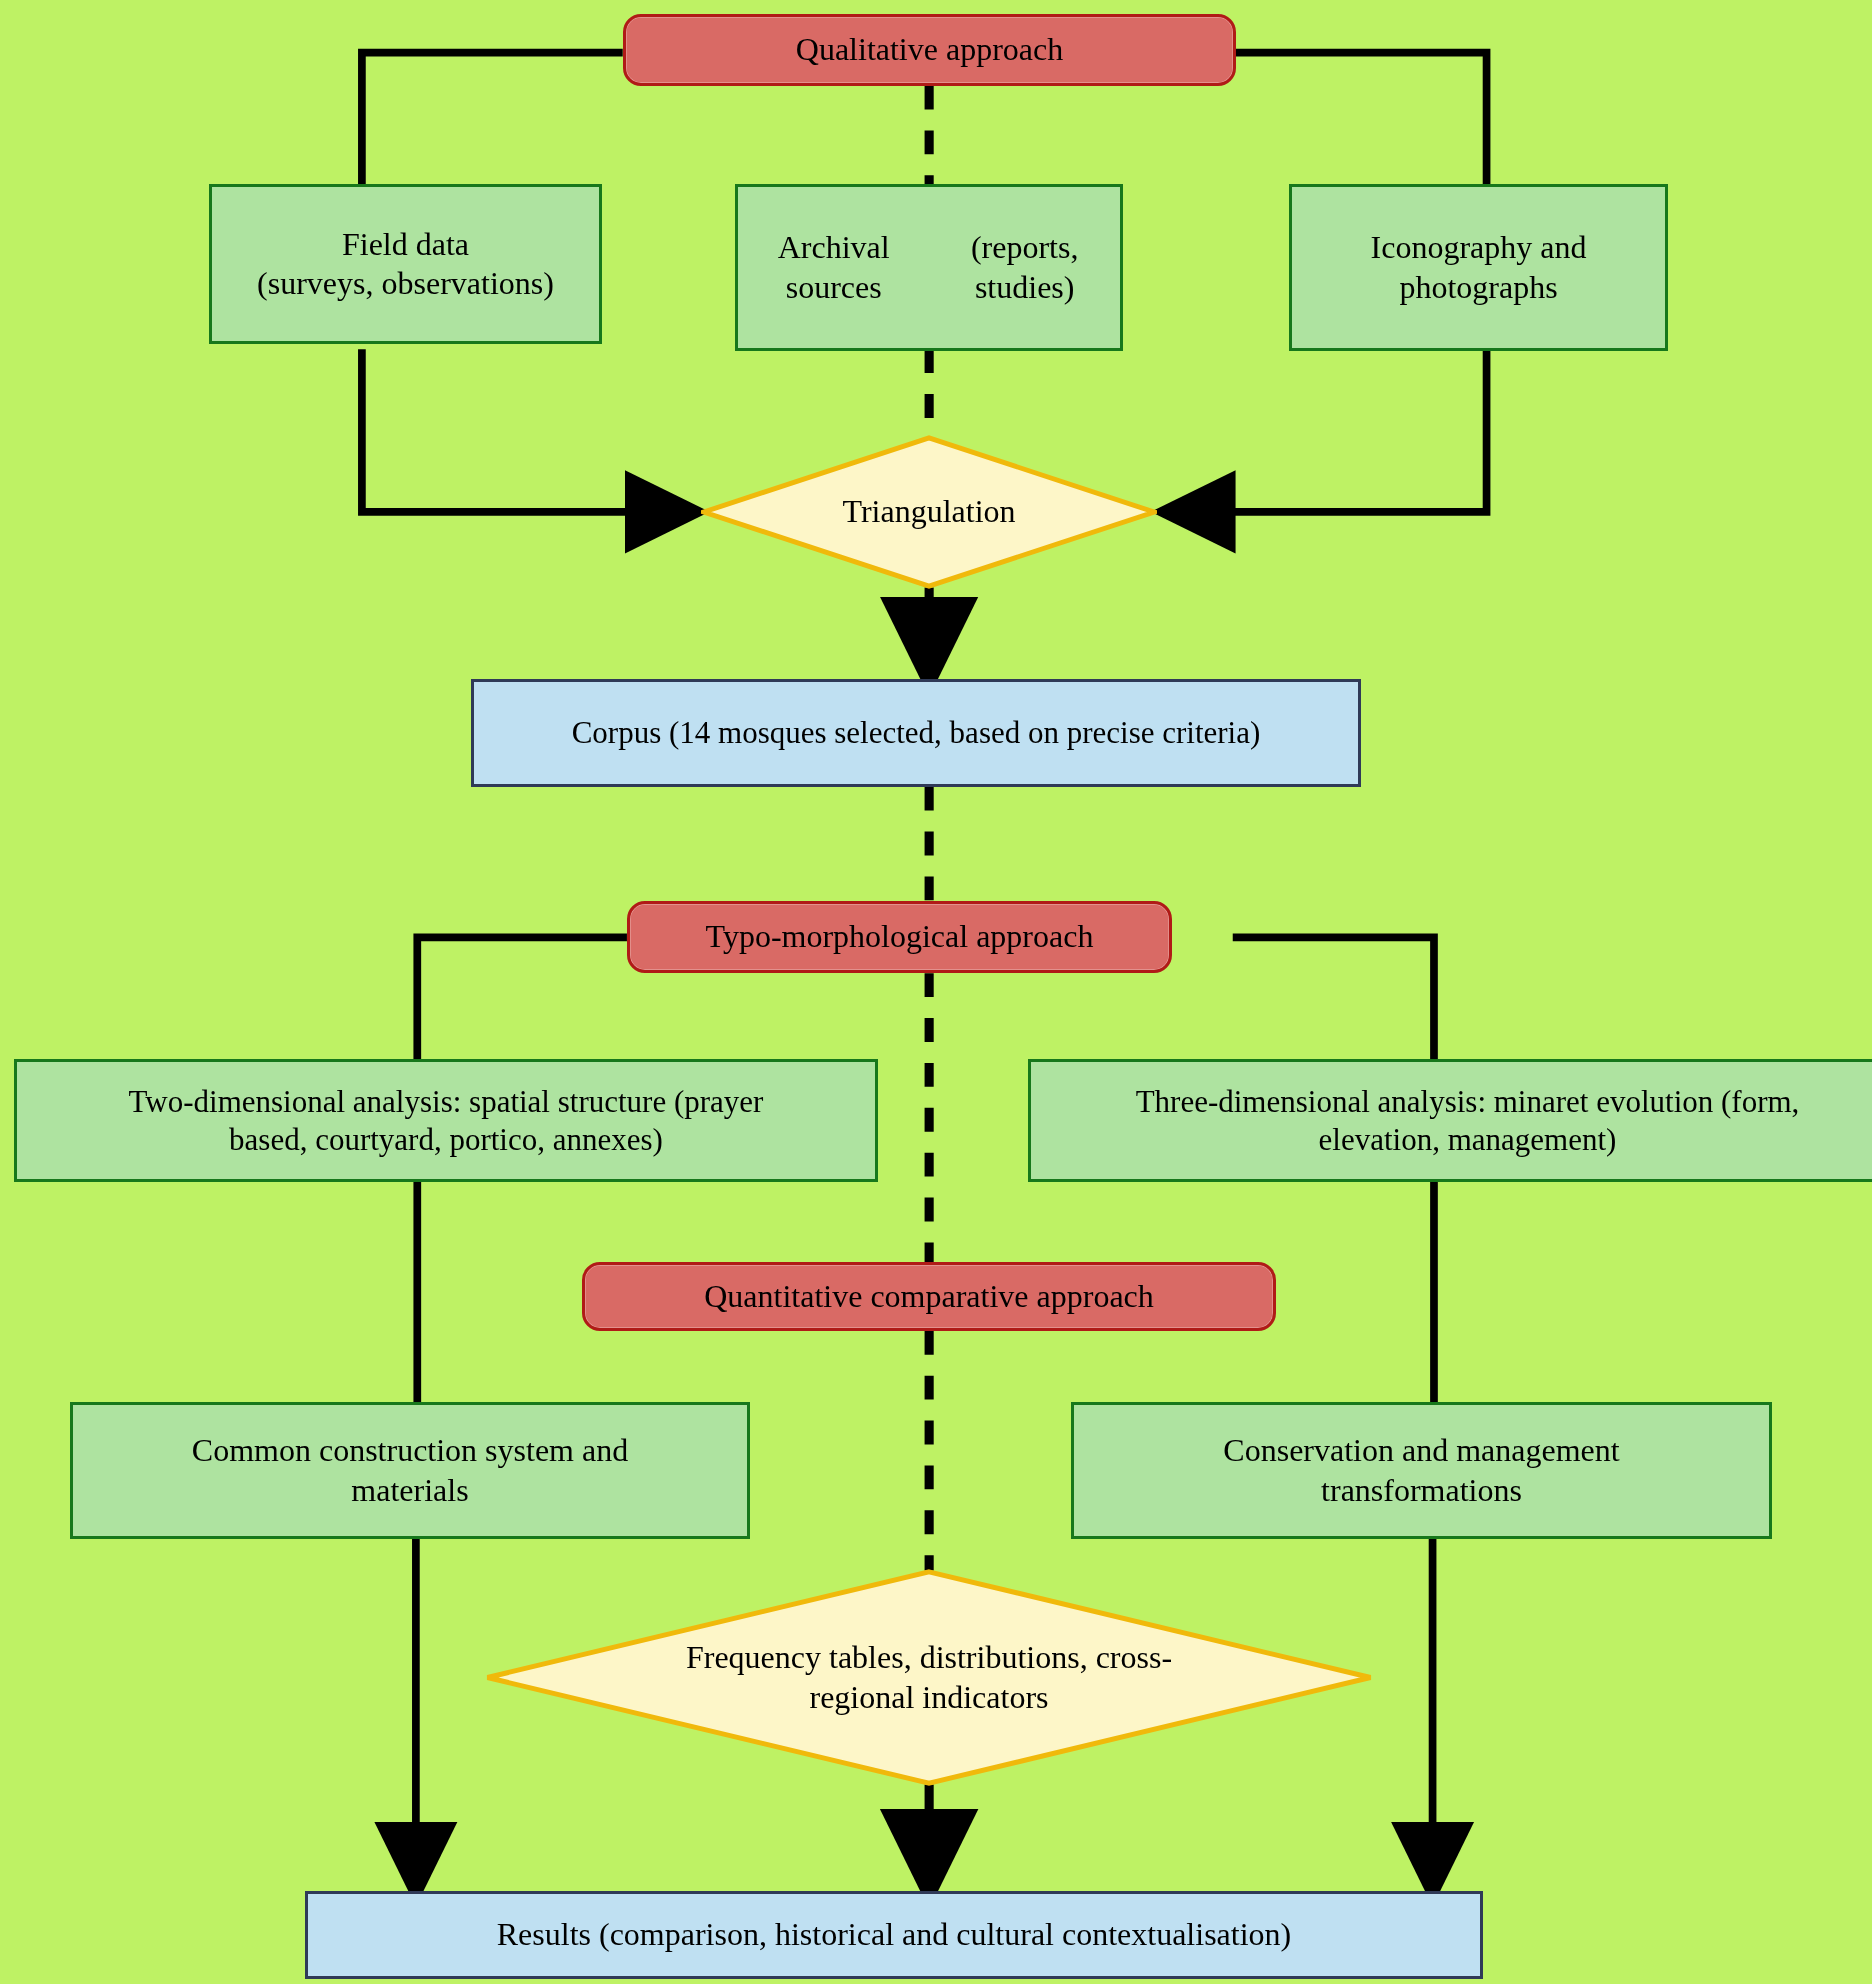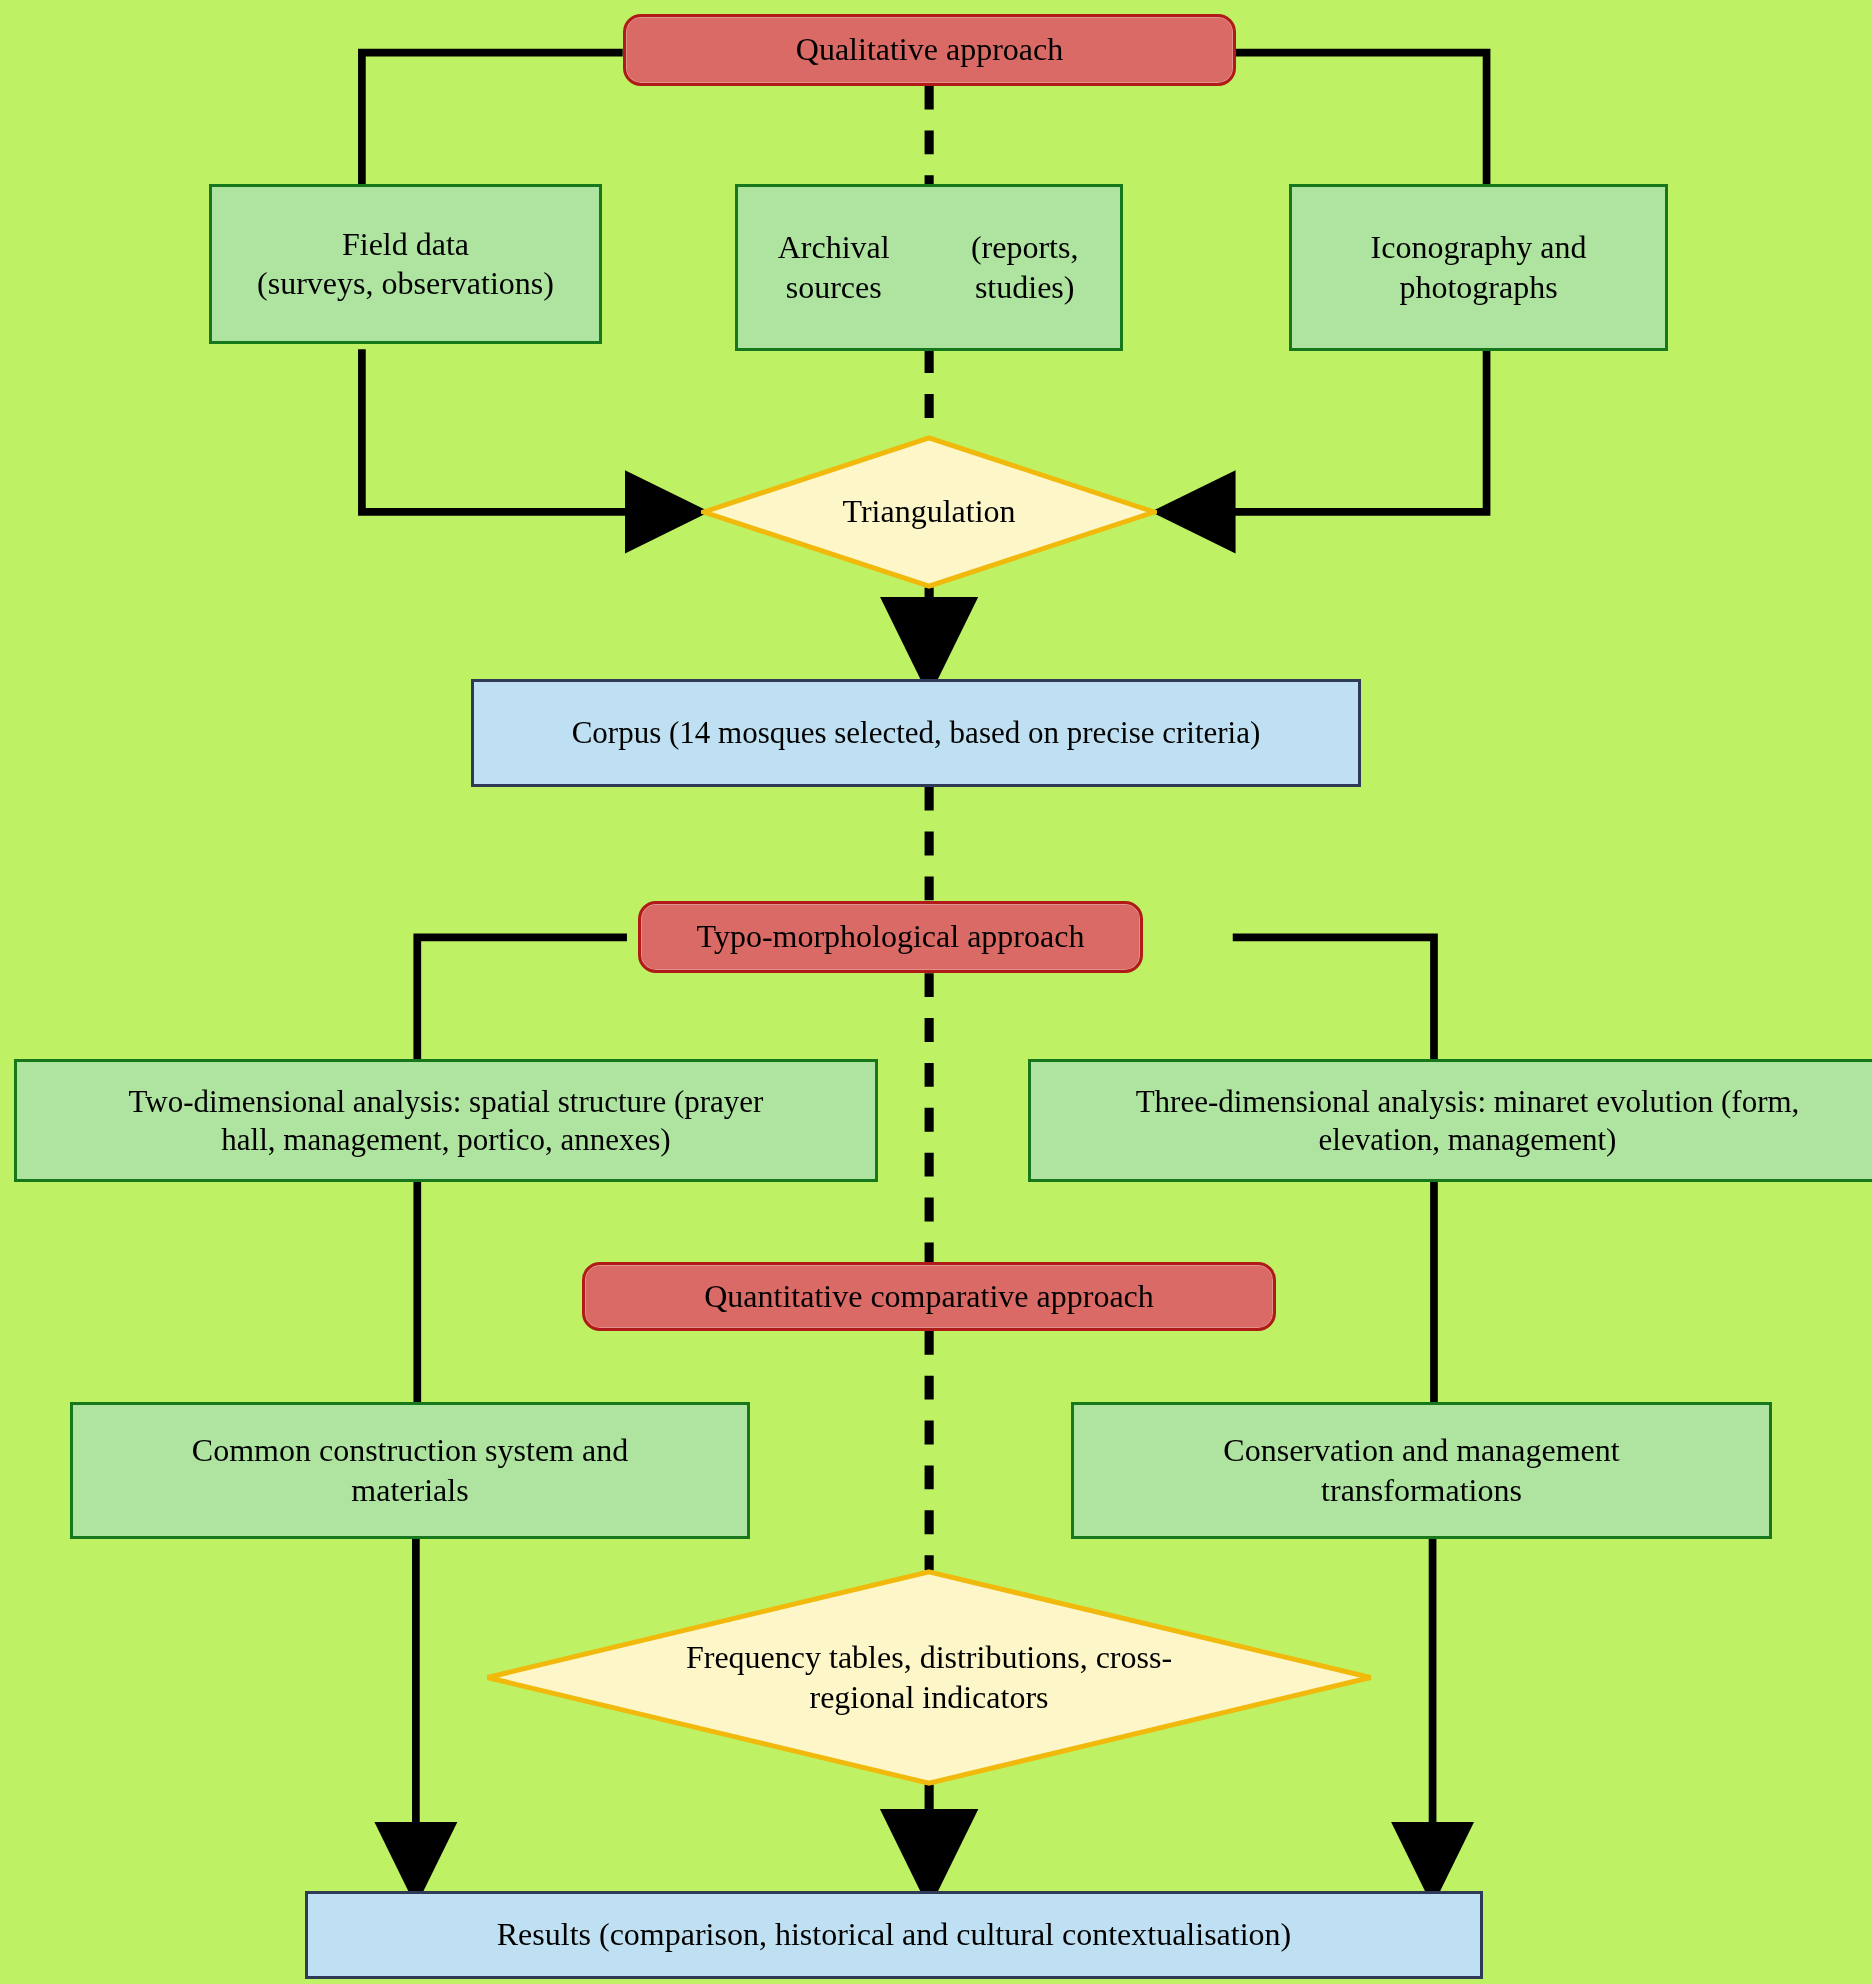--- a/index.html
+++ b/index.html
@@ -90,27 +90,27 @@
     <svg class="dshape" viewBox="0 0 650 220" preserveAspectRatio="none">
       <polygon points="325,4 646,110 325,216 4,110" fill="#fdf6c8" stroke="#f0b90b" stroke-width="7"></polygon>
     </svg>
     <span class="dtxt">Triangulation</span>
   </div>
 
   <div class="node n-blue fs44" style="left:471px;top:679px;width:890px;height:108px;">
     <span>Corpus (14 mosques selected, based on precise criteria)</span>
   </div>
 
-  <div class="node n-red fs46" style="left:627px;top:901px;width:505px;height:72px;margin-left:11px;">
+  <div class="node n-red fs46" style="left:627px;top:901px;width:545px;height:72px;">
     <span>Typo-morphological approach</span>
   </div>
 
   <div class="node n-green fs44" style="left:14px;top:1059px;width:864px;height:123px;flex-direction:column;">
     <span>Two-dimensional analysis:  spatial structure (prayer</span>
-    <span>hall, management, portico, annexes)</span>
+    <span>based, courtyard, portico, annexes)</span>
   </div>
 
   <div class="node n-green fs44" style="left:1028px;top:1059px;width:879px;height:123px;flex-direction:column;">
     <span>Three-dimensional analysis: minaret evolution (form,</span>
     <span>elevation, management)</span>
   </div>
 
   <div class="node n-red fs46" style="left:582px;top:1262px;width:694px;height:69px;">
     <span>Quantitative comparative approach</span>
   </div>

